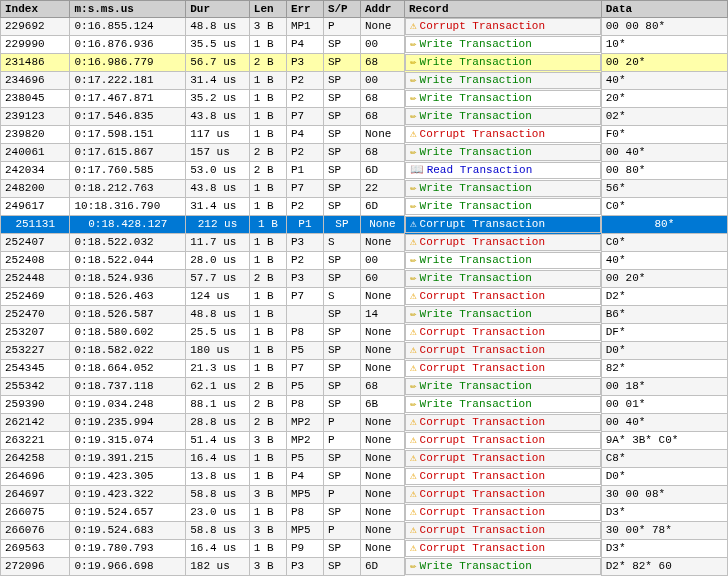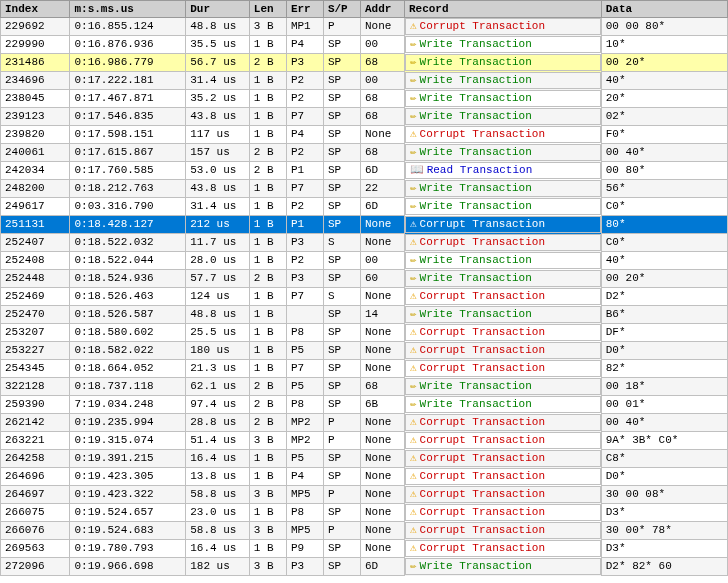--- a/index.html
+++ b/index.html
@@ -31,21 +31,21 @@
       padding: 1px 4px;
       white-space: nowrap;
       overflow: hidden;
       font-size: 11px;
       height: 17px;
       line-height: 15px;
     }
     tr.row-even { background: #fff; }
     tr.row-odd { background: #f5f5f5; }
     tr.row-highlight { background: #ffffaa; }
-    tr.row-selected { background: #0078d4; color: #fff; }
+    tr.row-selected { background: #0078d4; color: #fff; text-align: center; }
     tr.row-selected td { color: #fff; }
     .col-index { width: 60px; }
     .col-ms { width: 100px; }
     .col-dur { width: 55px; }
     .col-len { width: 32px; }
     .col-err { width: 32px; }
     .col-sp { width: 32px; }
     .col-addr { width: 38px; }
     .col-record { width: 170px; }
     .col-data { width: 109px; }
@@ -203,21 +203,21 @@
         <td><span>SP</span></td>
         <td><span>22</span></td>
         <td style="display: flex; align-items: center;">
           <span style="color: rgb(200, 160, 0); margin-right: 3px; font-size: 11px;">✏</span>
           <span style="color: rgb(0, 128, 0);">Write Transaction</span>
         </td>
         <td><span>56*</span></td>
       </tr>
       <tr class="row-even">
         <td><span>249617</span></td>
-        <td><span>0:03.316.790</span></td>
+        <td><span>10:18.316.790</span></td>
         <td><span>31.4 us</span></td>
         <td><span>1 B</span></td>
         <td><span>P2</span></td>
         <td><span>SP</span></td>
         <td><span>6D</span></td>
         <td style="display: flex; align-items: center;">
           <span style="color: rgb(200, 160, 0); margin-right: 3px; font-size: 11px;">✏</span>
           <span style="color: rgb(0, 128, 0);">Write Transaction</span>
         </td>
         <td><span>C0*</span></td>
@@ -342,37 +342,37 @@
         <td><span>P7</span></td>
         <td><span>SP</span></td>
         <td><span>None</span></td>
         <td style="display: flex; align-items: center;">
           <span style="color: rgb(232, 160, 0); margin-right: 3px; font-size: 11px;">⚠</span>
           <span style="color: rgb(204, 0, 0);">Corrupt Transaction</span>
         </td>
         <td><span>82*</span></td>
       </tr>
       <tr class="row-odd">
-        <td><span>322128</span></td>
+        <td><span>255342</span></td>
         <td><span>0:18.737.118</span></td>
         <td><span>62.1 us</span></td>
         <td><span>2 B</span></td>
         <td><span>P5</span></td>
         <td><span>SP</span></td>
         <td><span>68</span></td>
         <td style="display: flex; align-items: center;">
           <span style="color: rgb(200, 160, 0); margin-right: 3px; font-size: 11px;">✏</span>
           <span style="color: rgb(0, 128, 0);">Write Transaction</span>
         </td>
         <td><span>00 18*</span></td>
       </tr>
       <tr class="row-even">
         <td><span>259390</span></td>
-        <td><span>7:19.034.248</span></td>
-        <td><span>97.4 us</span></td>
+        <td><span>0:19.034.248</span></td>
+        <td><span>88.1 us</span></td>
         <td><span>2 B</span></td>
         <td><span>P8</span></td>
         <td><span>SP</span></td>
         <td><span>6B</span></td>
         <td style="display: flex; align-items: center;">
           <span style="color: rgb(200, 160, 0); margin-right: 3px; font-size: 11px;">✏</span>
           <span style="color: rgb(0, 128, 0);">Write Transaction</span>
         </td>
         <td><span>00 01*</span></td>
       </tr>

